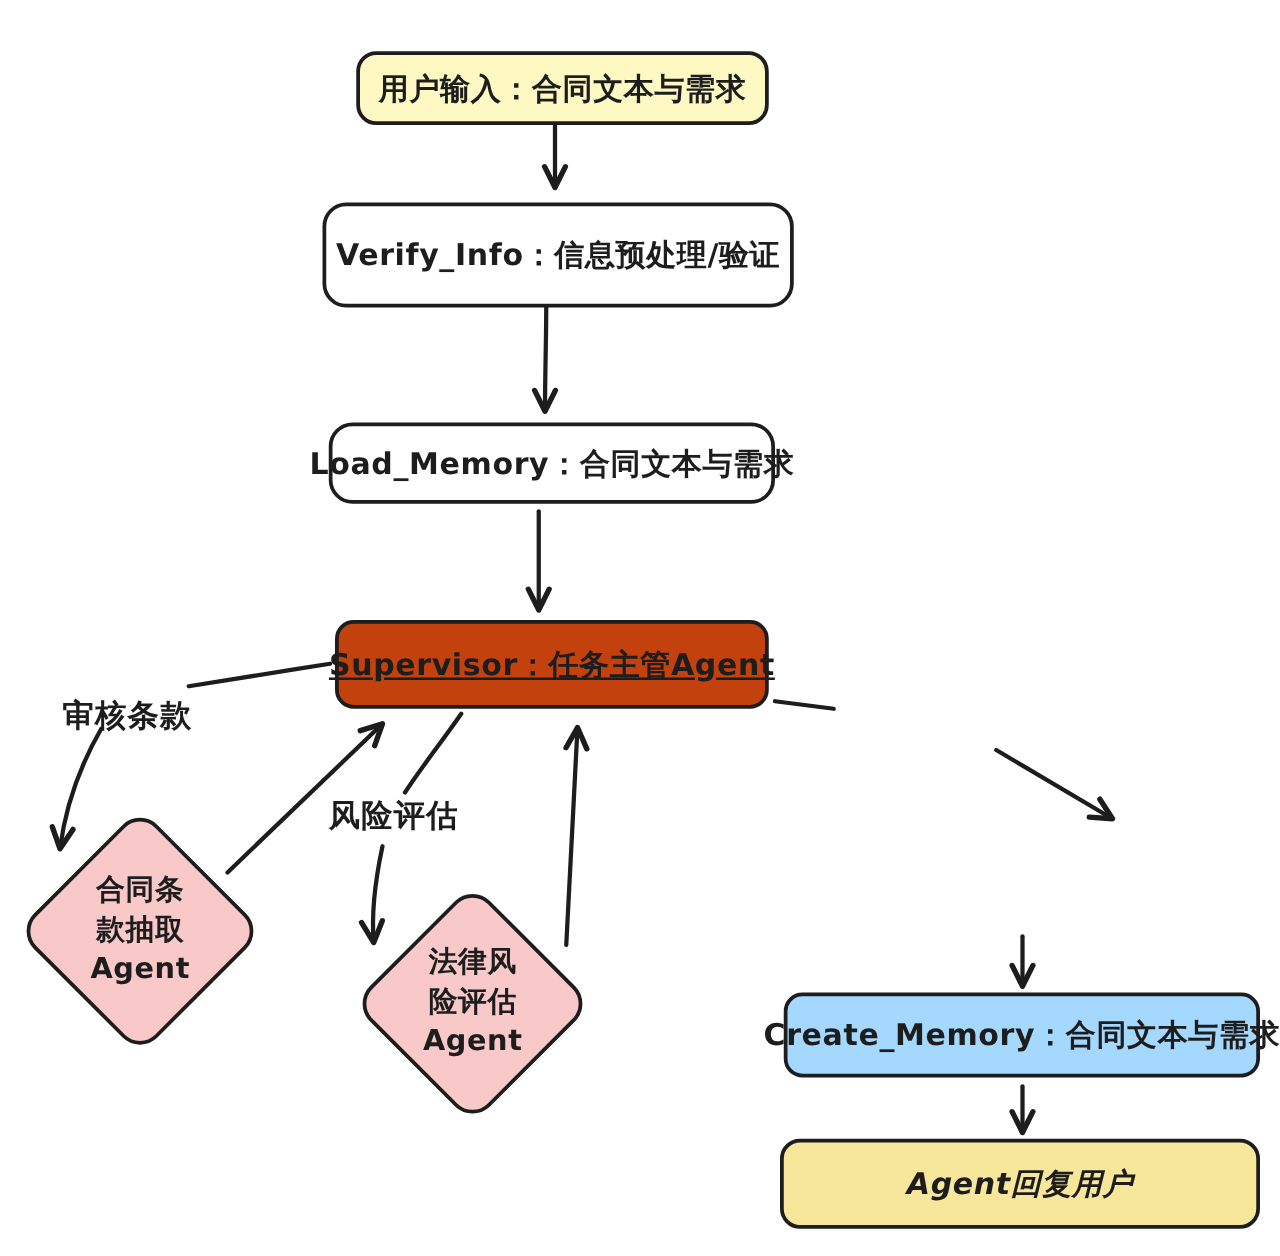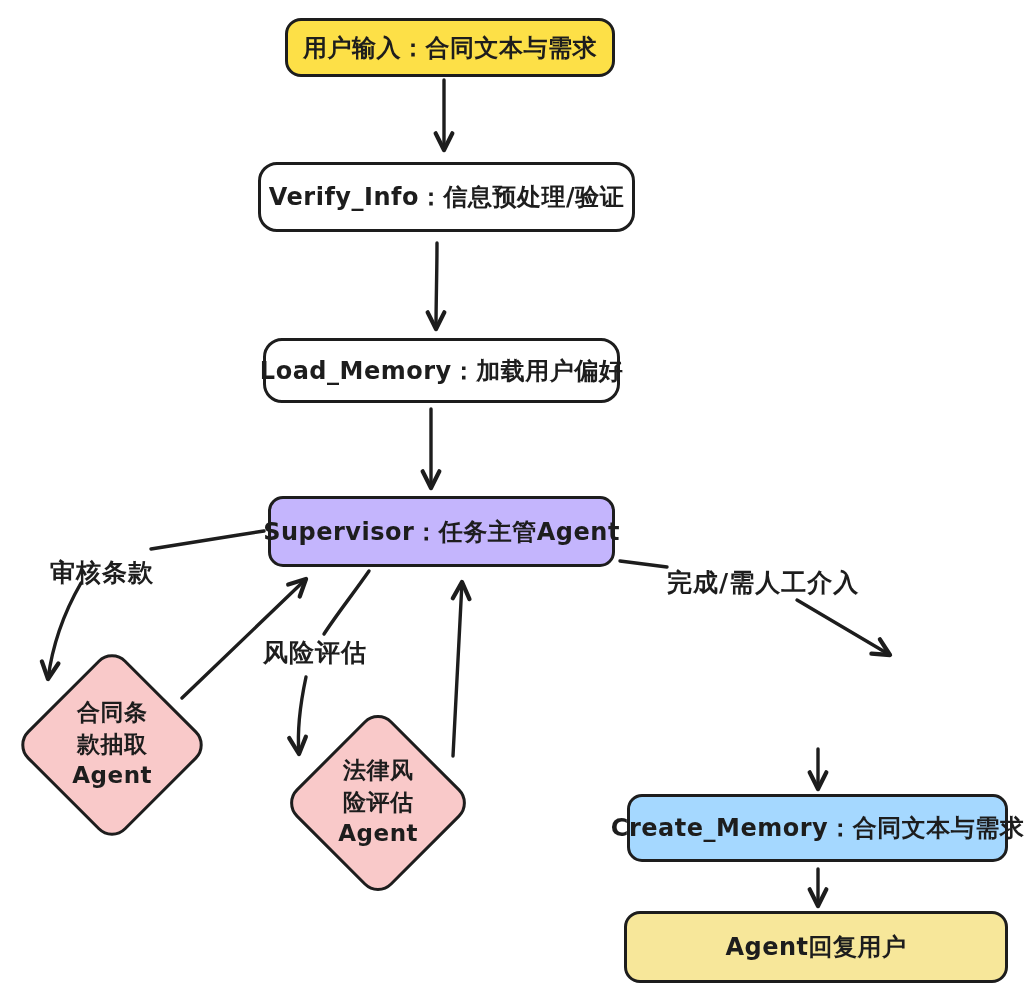--- a/index.html
+++ b/index.html
@@ -31,26 +31,26 @@
     justify-content: center;
     border: 3.4px solid #1d1d1d;
     background: #ffffff;
     font-size: 24px;
     font-weight: 600;
     letter-spacing: 0.5px;
     text-align: center;
     white-space: nowrap;
   }
   .n-user-input    { left: 285px; top: 18px;  width: 330px; height: 59px; border-radius: 16px; }
-  .n-verify-info   { left: 258px; top: 162px; width: 377px; height: 70px; border-radius: 19px; }
+  .n-verify-info   { left: 258px; top: 162px; width: 377px; height: 84px; border-radius: 19px; }
   .n-load-memory   { left: 263px; top: 338px; width: 357px; height: 65px; border-radius: 19px; }
   .n-supervisor    { left: 268px; top: 496px; width: 347px; height: 71px; border-radius: 15px; }
   .n-human-loop    { left: 621px; top: 668px; width: 386px; height: 74px; border-radius: 19px; }
   .n-create-memory { left: 627px; top: 794px; width: 381px; height: 68px; border-radius: 15px; }
-  .n-agent-reply   { left: 624px; top: 911px; width: 384px; height: 72px; border-radius: 16px; }
+  .n-agent-reply   { left: 624px; top: 911px; width: 384px; height: 72px; border-radius: 16px; font-style: italic; }
 
   .diamond {
     position: absolute;
     box-sizing: border-box;
     border: 3.4px solid #1d1d1d;
     border-radius: 20px;
     transform: rotate(45deg);
     display: flex;
     align-items: center;
     justify-content: center;
@@ -98,27 +98,27 @@
       <path d="M369,571 C353,594 337,614 324,634"></path>
       <path d="M306,677 C300,705 297,731 299,754" marker-end="url(#arrow)"></path>
       <path d="M453,756 C456,700 459,640 462,582" marker-end="url(#arrow)"></path>
       <path d="M620,561 L667,567"></path>
       <path d="M797,600 L890,655" marker-end="url(#arrow)"></path>
       <path d="M818,749 L818,789" marker-end="url(#arrow)"></path>
       <path d="M818,869 L818,906" marker-end="url(#arrow)"></path>
     </g>
   </svg>
 
-  <div class="node n-user-input" style="background-color: #fde047;">用户输入：合同文本与需求</div>
+  <div class="node n-user-input" style="background-color: #fef9c3; margin-top: 23px;">用户输入：合同文本与需求</div>
 
   <div class="node n-verify-info" style="background-color: rgb(255, 255, 255);">Verify_Info：信息预处理/验证</div>
 
-  <div class="node n-load-memory" style="background-color: rgb(255, 255, 255);">Load_Memory：加载用户偏好</div>
+  <div class="node n-load-memory" style="background-color: rgb(255, 255, 255);">Load_Memory：合同文本与需求</div>
 
-  <div class="node n-supervisor" style="background-color: #c4b5fd;">Supervisor：任务主管Agent</div>
+  <div class="node n-supervisor" style="background-color: #c2410c; text-decoration: underline;">Supervisor：任务主管Agent</div>
 
   <div class="diamond d-contract" style="background-color: rgb(249, 201, 201);">
     <div class="inner">
       <div>合同条</div>
       <div>款抽取</div>
       <div>Agent</div>
     </div>
   </div>
 
   <div class="diamond d-legal" style="background-color: rgb(249, 201, 201);">
@@ -131,15 +131,14 @@
 
 
   <div class="node n-create-memory" style="background-color: rgb(165, 216, 255);">Create_Memory：合同文本与需求</div>
 
   <div class="node n-agent-reply" style="background-color: rgb(247, 231, 154);">Agent回复用户</div>
 
   <div class="edge-label l-review">审核条款</div>
 
   <div class="edge-label l-risk">风险评估</div>
 
-  <div class="edge-label l-done">完成/需人工介入</div>
 
 </div>
 
 </body></html>

